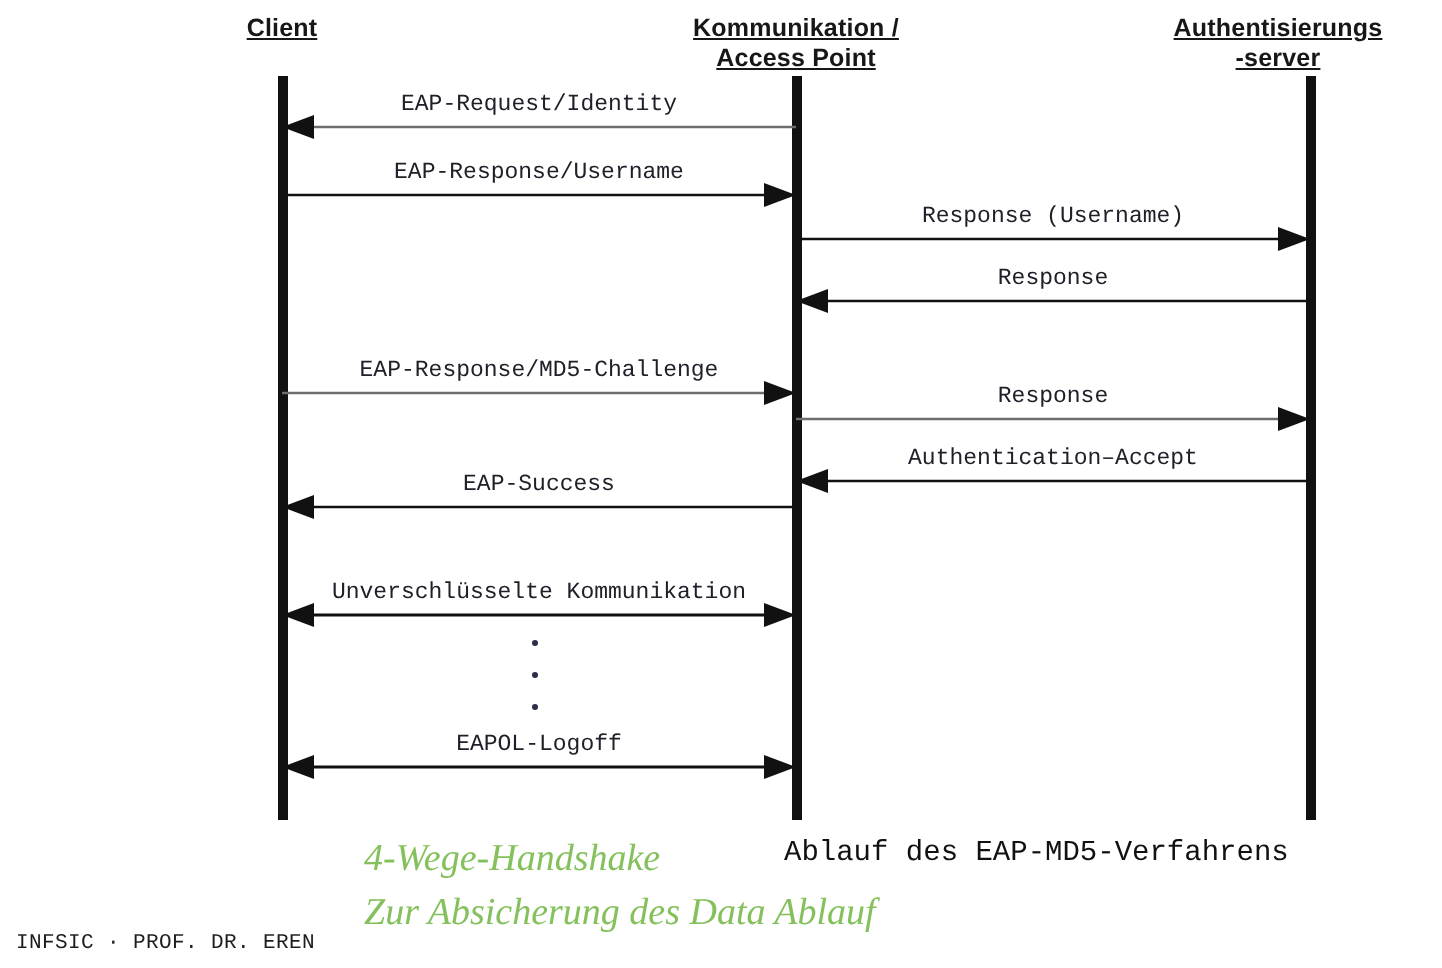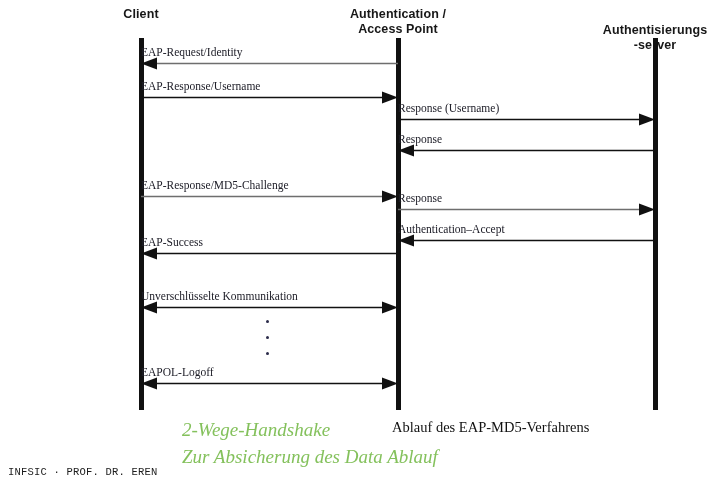--- a/index.html
+++ b/index.html
@@ -27,25 +27,25 @@
   .actor-header {
     position: absolute;
     text-align: center;
     font-family: "Liberation Sans", sans-serif;
     font-size: 12.5px;
     font-weight: bold;
     color: #171717;
     line-height: 15px;
     letter-spacing: 0.1px;
   }
-  .actor-header .ln { display: block; white-space: pre; }
+  .actor-header .ln { display: block; white-space: pre; text-decoration: underline; }
 
   #actor-client   { left: 86px;  top: 7px;  width: 110px; }
   #actor-auth     { left: 336px; top: 7px;  width: 124px; }
-  #actor-server   { left: 588px; top: 7px;  width: 134px; margin-top: 16px; }
+  #actor-server   { left: 572px; top: 7px;  width: 134px; }
 
   
   .lifeline {
     position: absolute;
     width: 5px;
     background: #111111;
   }
   #lifeline-client { left: 139px; top: 38px; height: 372px; }
   #lifeline-auth   { left: 396px; top: 38px; height: 372px; }
   #lifeline-server { left: 653px; top: 38px; height: 372px; }
@@ -53,21 +53,22 @@
   
   .message {
     position: absolute;
     height: 30px;
   }
   .message .msg-label {
     position: absolute;
     left: 0;
     bottom: 9px;
     width: 100%;
-    font-family: Liberation Serif, serif;
+    text-align: center;
+    font-family: Liberation Mono, monospace;
     font-size: 11.5px;
     color: #20202a;
     line-height: 13px;
     white-space: nowrap;
     margin-top: 28px;
   }
   .message .msg-arrow {
     position: absolute;
     left: 0;
     bottom: 0;
@@ -110,21 +111,21 @@
     color: #84c15c;
     line-height: 27px;
     white-space: nowrap;
   }
   .caption-green .ln { display: block; }
 
   .caption-black {
     position: absolute;
     left: 392px;
     top: 419px;
-    font-family: Liberation Serif, serif;
+    font-family: Liberation Mono, monospace;
     font-size: 14.5px;
     color: #111111;
     white-space: nowrap;
   }
 
   .footer-note {
     position: absolute;
     left: 8px;
     top: 466px;
     font-family: Liberation Mono, monospace;
@@ -137,21 +138,21 @@
 </head>
 <body>
 
 <div class="diagram-canvas">
 
   <div class="actor-header" id="actor-client">
     <span class="ln">Client</span>
     <span class="ln"></span>
   </div>
   <div class="actor-header" id="actor-auth">
-    <span class="ln">Authentication /</span>
+    <span class="ln">Kommunikation /</span>
     <span class="ln">Access Point</span>
   </div>
   <div class="actor-header" id="actor-server">
     <span class="ln">Authentisierungs</span>
     <span class="ln">-server</span>
   </div>
 
   <div class="lifeline" id="lifeline-client"></div>
   <div class="lifeline" id="lifeline-auth"></div>
   <div class="lifeline" id="lifeline-server"></div>
@@ -259,21 +260,21 @@
     <div class="msg-arrow">
       <svg width="257" height="9" viewBox="0 0 257 9">
         <line x1="12" y1="4.5" x2="245" y2="4.5" stroke="#111111" stroke-width="1.4"></line>
         <polygon points="0,4.5 16,-1.5 16,10.5" fill="#111111"></polygon>
         <polygon points="257,4.5 241,-1.5 241,10.5" fill="#111111"></polygon>
       </svg>
     </div>
   </div>
 
   <div class="caption-green">
-    <span class="ln">2-Wege-Handshake</span>
+    <span class="ln">4-Wege-Handshake</span>
     <span class="ln">Zur Absicherung des Data Ablauf</span>
   </div>
 
   <div class="caption-black">Ablauf des EAP-MD5-Verfahrens</div>
 
   <div class="footer-note">INFSIC · PROF. DR. EREN</div>
 
 </div>
 
 </body></html>

